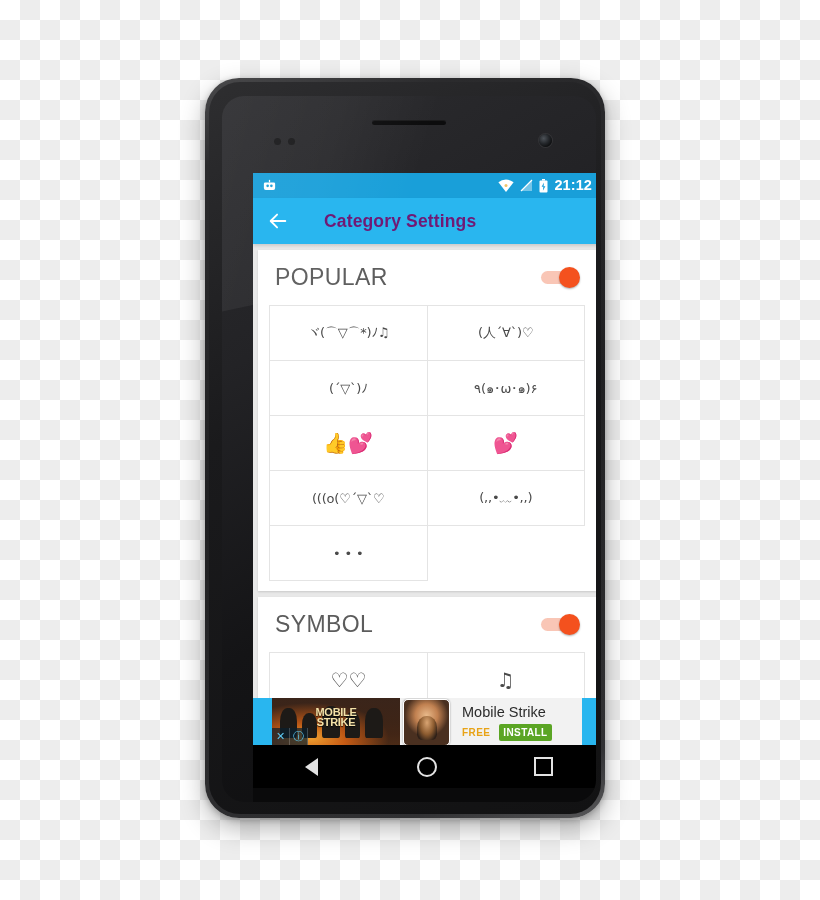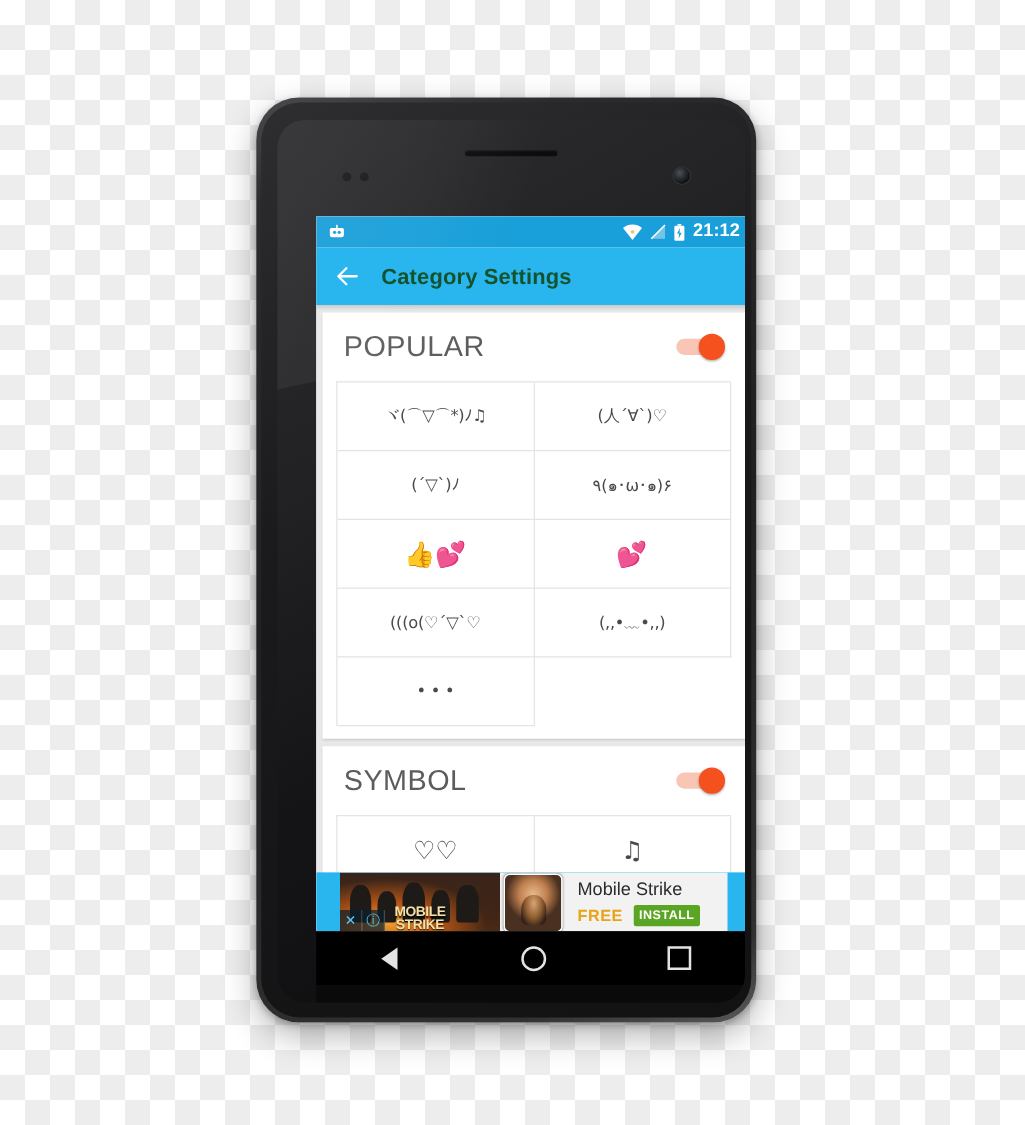--- a/index.html
+++ b/index.html
@@ -127,24 +127,25 @@
     box-shadow: 0 2px 3px rgba(0,0,0,0.13);
     position: relative;
     z-index: 4;
   }
   .back-arrow {
     width: 22px; height: 22px;
     margin-right: 16px;
     flex: none;
   }
   .appbar-title {
-    color: #14532d;
+    color: #701a75;
     font-size: 17.5px;
     font-weight: bold;
     letter-spacing: 0.15px;
+    margin-left: 19px;
   }
 
   
   .content {
     position: absolute;
     top: 71px; left: 0; right: 0; bottom: 0;
     background: #e8e8e8;
     overflow: hidden;
   }
 
@@ -248,21 +249,21 @@
     overflow: hidden;
   }
   .ad-art .soldier {
     position: absolute;
     bottom: 7px;
     background: #1d1a17;
     border-radius: 44% 44% 12% 12%;
   }
   .ad-art-title {
     position: absolute;
-    left: 50%; bottom: 0;
+    left: 50%; bottom: 18px;
     transform: translateX(-50%);
     font-size: 11px;
     font-weight: bold;
     color: #f4e2a8;
     letter-spacing: -0.3px;
     line-height: 9.5px;
     text-align: center;
     text-shadow: 0 1px 1px rgba(0,0,0,0.8);
     white-space: pre-line;
     font-family: "Liberation Sans", sans-serif;
@@ -319,21 +320,21 @@
     line-height: 18px;
     white-space: nowrap;
   }
   .ad-row2 {
     display: flex;
     align-items: center;
     gap: 9px;
     margin-top: 3px;
   }
   .ad-free {
-    font-size: 13px;
+    font-size: 10px;
     font-weight: bold;
     color: #e8a317;
     letter-spacing: 0.4px;
   }
   .ad-install {
     background: #5ba524;
     color: #ffffff;
     font-size: 10px;
     font-weight: bold;
     letter-spacing: 0.4px;

